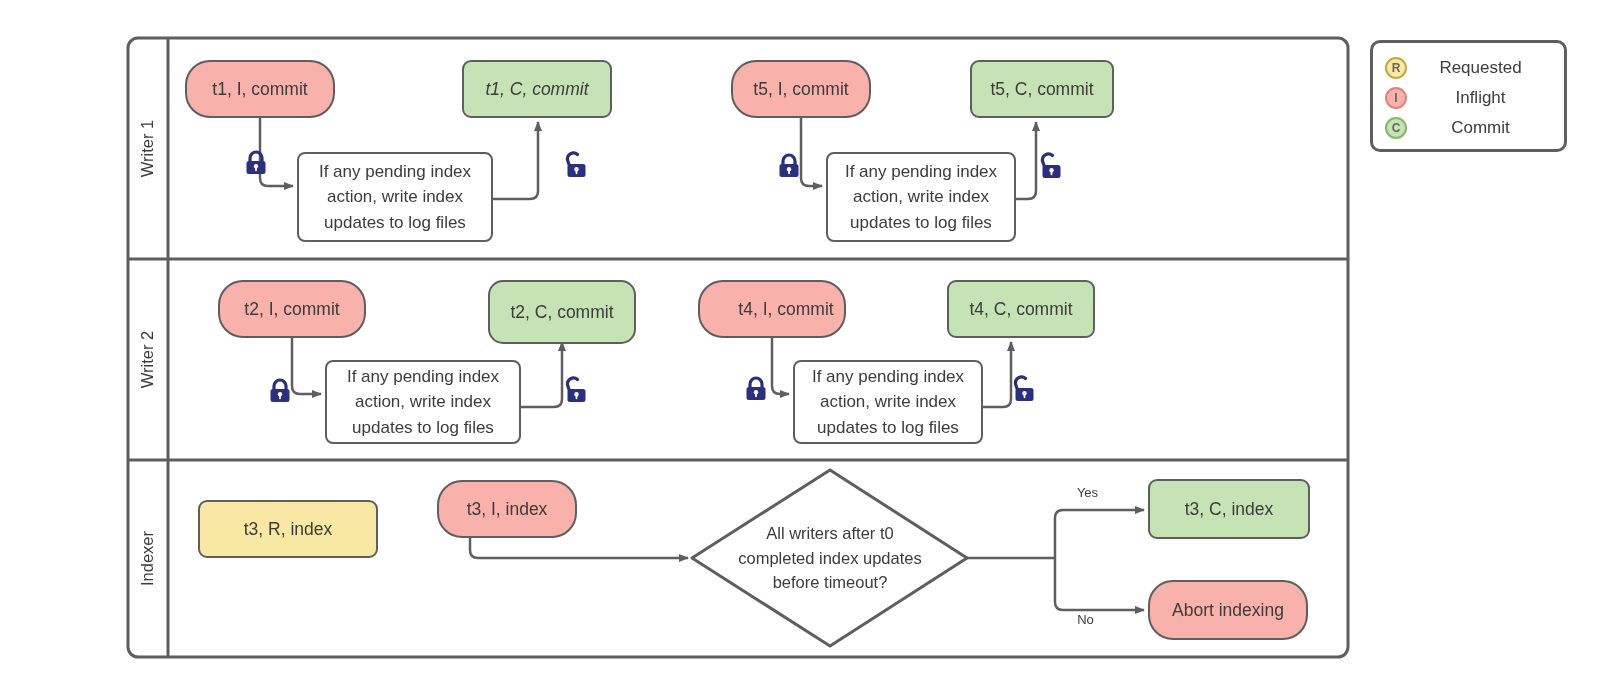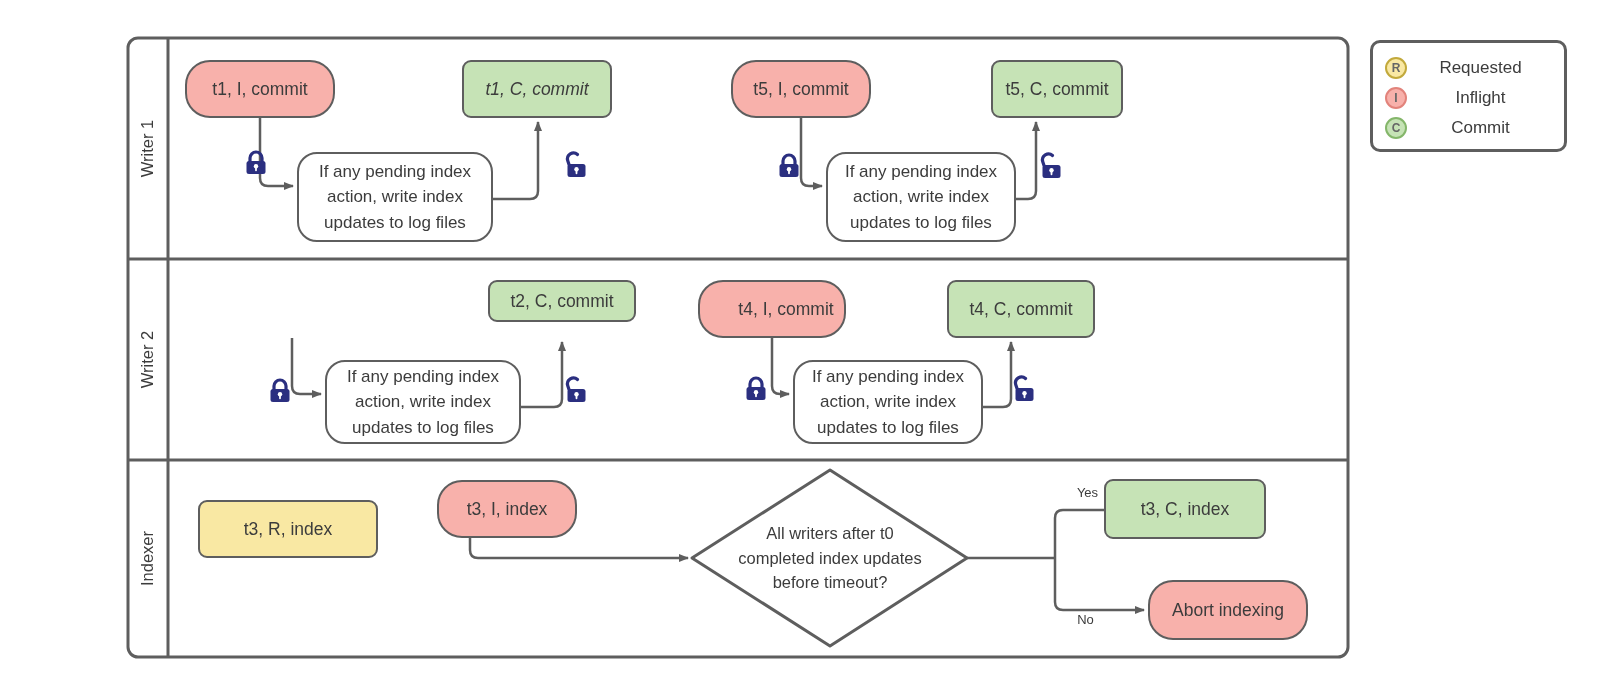--- a/index.html
+++ b/index.html
@@ -21,21 +21,21 @@
   .lbody  { fill:var(--lock); }
 
   .ebox { position:absolute; border:2.5px solid var(--stroke); border-radius:9px;
           display:flex; align-items:center; justify-content:center;
           font-size:17.5px; color:var(--text); }
   .ebox.red    { background:var(--red);border-radius:25px; }
   .ebox.green  { background:var(--green); }
   .ebox.yellow { background:var(--yellow); }
 
   .pbox { position:absolute; background:var(--white); border:2.5px solid var(--stroke);
-          border-radius:20px; display:flex; align-items:center; justify-content:center;
+          border-radius:8px; display:flex; align-items:center; justify-content:center;
           text-align:center; font-size:17px; line-height:1.5; white-space:pre-line; }
 
   .dtext { position:absolute; display:flex; align-items:center; justify-content:center;
            text-align:center; font-size:16.5px; line-height:1.5; white-space:pre-line; }
 
   .lane-label { position:absolute; display:flex; align-items:center; justify-content:center; }
   .lane-label span { transform:rotate(-90deg); white-space:nowrap; font-size:16.5px; color:var(--text); }
 
   .branch-label { position:absolute; font-size:13px; color:var(--text); text-align:center; }
 
@@ -122,40 +122,41 @@
 
   <div class="ebox red" style="left:185px; top:60px; width:150px; height:58px;">t1, I, commit</div>
   <div class="pbox" style="left:297px; top:152px; width:196px; height:90px;">If any pending index
 action, write index
 updates to log files</div>
   <div class="ebox green" style="left:462px; top:60px; width:150px; height:58px;font-style:italic;">t1, C, commit</div>
   <div class="ebox red" style="left:731px; top:60px; width:140px; height:58px;">t5, I, commit</div>
   <div class="pbox" style="left:826px; top:152px; width:190px; height:90px;">If any pending index
 action, write index
 updates to log files</div>
-  <div class="ebox green" style="left:991px; top:60px; width:132px; height:58px;">t5, C, commit</div>
+  <div class="ebox green" style="left:970px; top:60px; width:144px; height:58px;">t5, C, commit</div>
 
+  <div class="ebox red" style="left:218px; top:280px; width:148px; height:58px;">t2, I, commit</div>
   <div class="pbox" style="left:325px; top:360px; width:196px; height:84px;">If any pending index
 action, write index
 updates to log files</div>
-  <div class="ebox green" style="left:488px; top:280px; width:148px; height:42px;">t2, C, commit</div>
+  <div class="ebox green" style="left:488px; top:280px; width:148px; height:64px;border-radius:15px;">t2, C, commit</div>
   <div class="ebox red" style="left:698px; top:280px; width:148px; height:58px;padding-left:28px;">t4, I, commit</div>
   <div class="pbox" style="left:793px; top:360px; width:190px; height:84px;">If any pending index
 action, write index
 updates to log files</div>
   <div class="ebox green" style="left:937px; top:280px; width:148px; height:58px;margin-left:10px;">t4, C, commit</div>
 
   <div class="ebox yellow" style="left:178px; top:500px; width:180px; height:58px;margin-left:20px;">t3, R, index</div>
   <div class="ebox red" style="left:437px; top:480px; width:140px; height:58px;">t3, I, index</div>
   <div class="dtext" style="left:705px; top:518px; width:250px; height:80px;">All writers after t0
 completed index updates
 before timeout?</div>
   <div class="branch-label" style="left:1065px; top:485px; width:45px;">Yes</div>
   <div class="branch-label" style="left:1063px; top:612px; width:45px;">No</div>
-  <div class="ebox green" style="left:1104px; top:479px; width:162px; height:60px;">t3, C, index</div>
+  <div class="ebox green" style="left:1148px; top:479px; width:162px; height:60px;">t3, C, index</div>
   <div class="ebox red" style="left:1148px; top:580px; width:160px; height:60px;">Abort indexing</div>
 
   <div class="legend">
     <div class="legend-row">
       <span class="legend-sym r">R</span>
       <span class="legend-lab">Requested</span>
     </div>
     <div class="legend-row">
       <span class="legend-sym i">I</span>
       <span class="legend-lab">Inflight</span>

